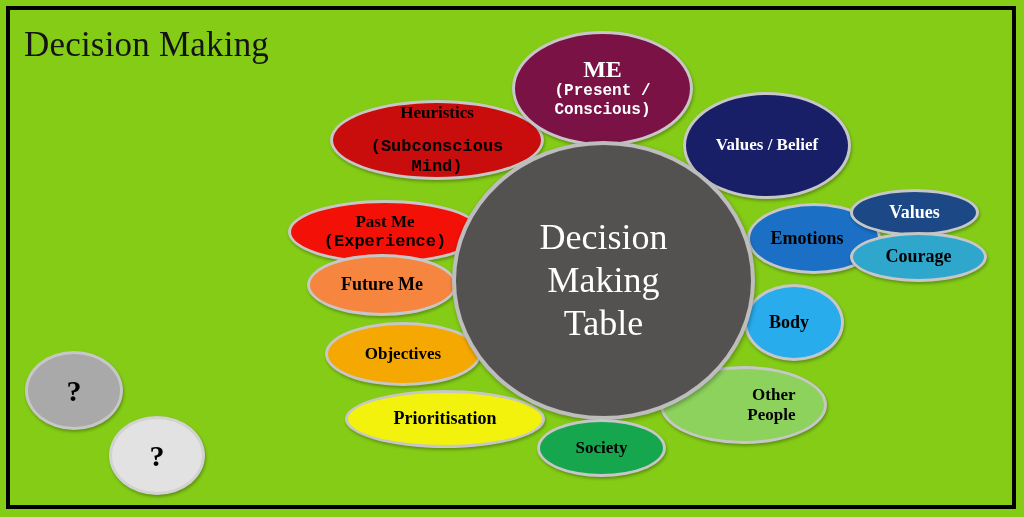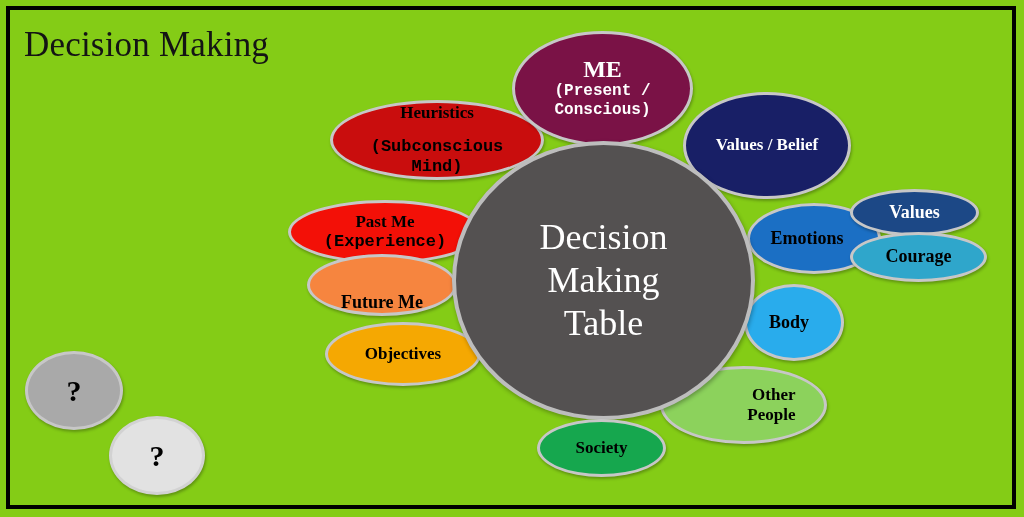--- a/index.html
+++ b/index.html
@@ -21,21 +21,21 @@
     box-shadow:1px 2px 3px rgba(0,0,0,0.28);
     display:flex;flex-direction:column;align-items:center;justify-content:center;
     text-align:center;font-weight:bold;color:#000;
   }
   .b-title{font-size:17px;line-height:1.18;}
   .b-sub{font-size:17px;line-height:1.18;font-family:Liberation Mono, monospace;}
 
   #b-heuristics{left:330px;top:100px;width:214px;height:80px;justify-content:space-between;}
   #b-heuristics .b-sub{max-width:150px;}
   #b-past-me{left:288px;top:200px;width:194px;height:64px;}
-  #b-future-me{left:307px;top:254px;width:150px;height:62px;justify-content:flex-end;}
+  #b-future-me{left:307px;top:254px;width:150px;height:62px;}
   #b-future-me .b-title{font-size:18px;}
   #b-objectives{left:325px;top:322px;width:156px;height:64px;}
   #b-prioritisation{left:345px;top:390px;width:200px;height:58px;}
   #b-prioritisation .b-title{font-size:18px;}
   #b-me{left:512px;top:31px;width:181px;height:115px;}
   #b-me .b-title{font-size:24px;line-height:1.05;}
   #b-me .b-sub{font-size:16px;max-width:150px;}
   #b-values{left:683px;top:92px;width:168px;height:107px;}
   #b-values .b-title{max-width:110px;}
   #b-emotions{left:747px;top:203px;width:134px;height:71px;padding-right:14px;}
@@ -83,20 +83,23 @@
   </div>
 
   <div class="bubble" id="b-future-me" style="background-color: rgb(246, 133, 63); color: rgb(0, 0, 0);">
     <div class="b-title">Future Me</div>
   </div>
 
   <div class="bubble" id="b-objectives" style="background-color: rgb(245, 168, 2); color: rgb(0, 0, 0);">
     <div class="b-title">Objectives</div>
   </div>
 
+  <div class="bubble" id="b-prioritisation" style="background-color: rgb(242, 242, 12); color: rgb(0, 0, 0);">
+    <div class="b-title">Prioritisation</div>
+  </div>
 
   <div class="bubble" id="b-me" style="background-color: rgb(122, 18, 70); color: rgb(255, 255, 255);">
     <div class="b-title">ME</div>
     <div class="b-sub">(Present / Conscious)</div>
   </div>
 
   <div class="bubble" id="b-values" style="background-color: rgb(24, 31, 102); color: rgb(255, 255, 255);">
     <div class="b-title">Values / Belief</div>
   </div>
 

